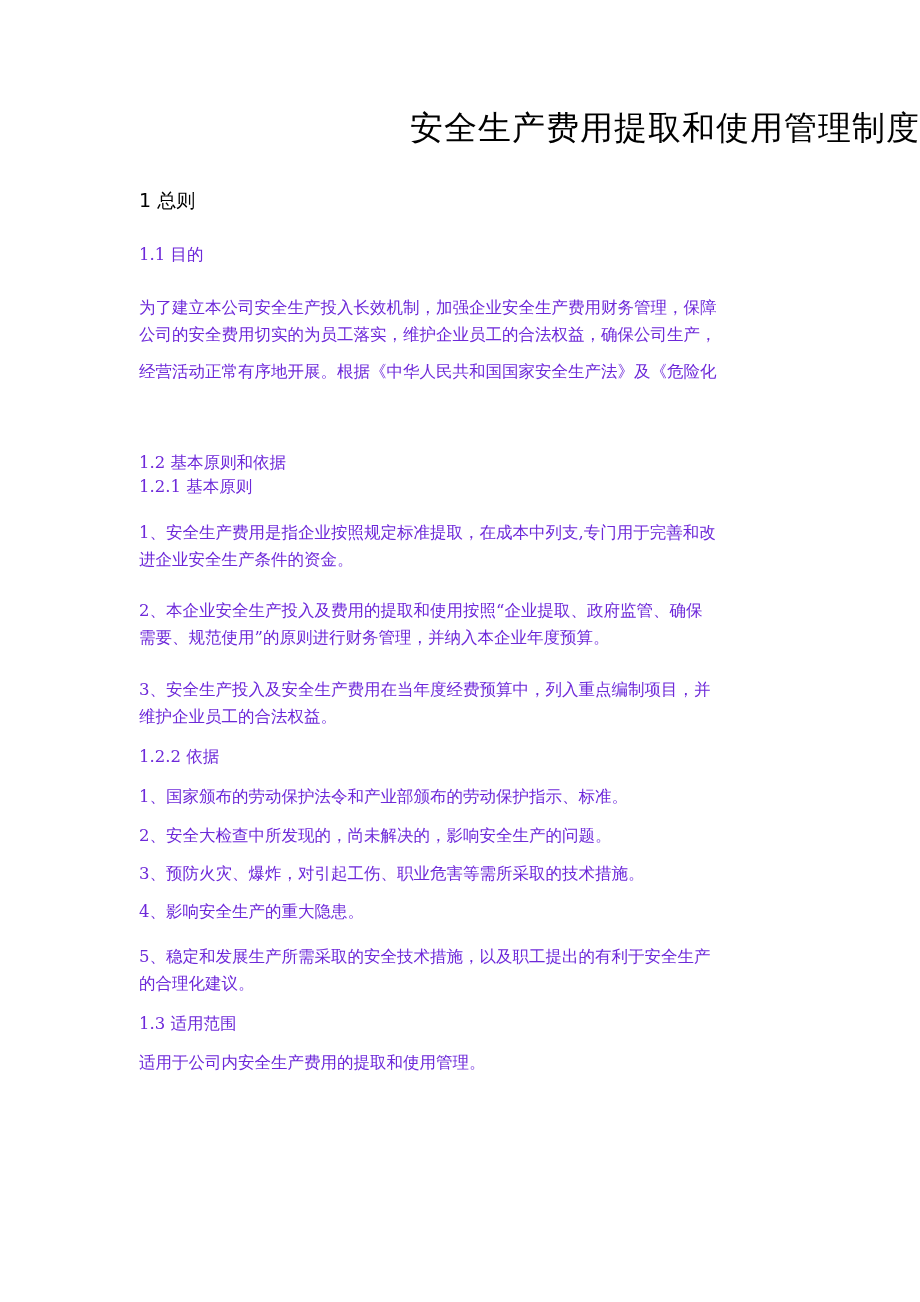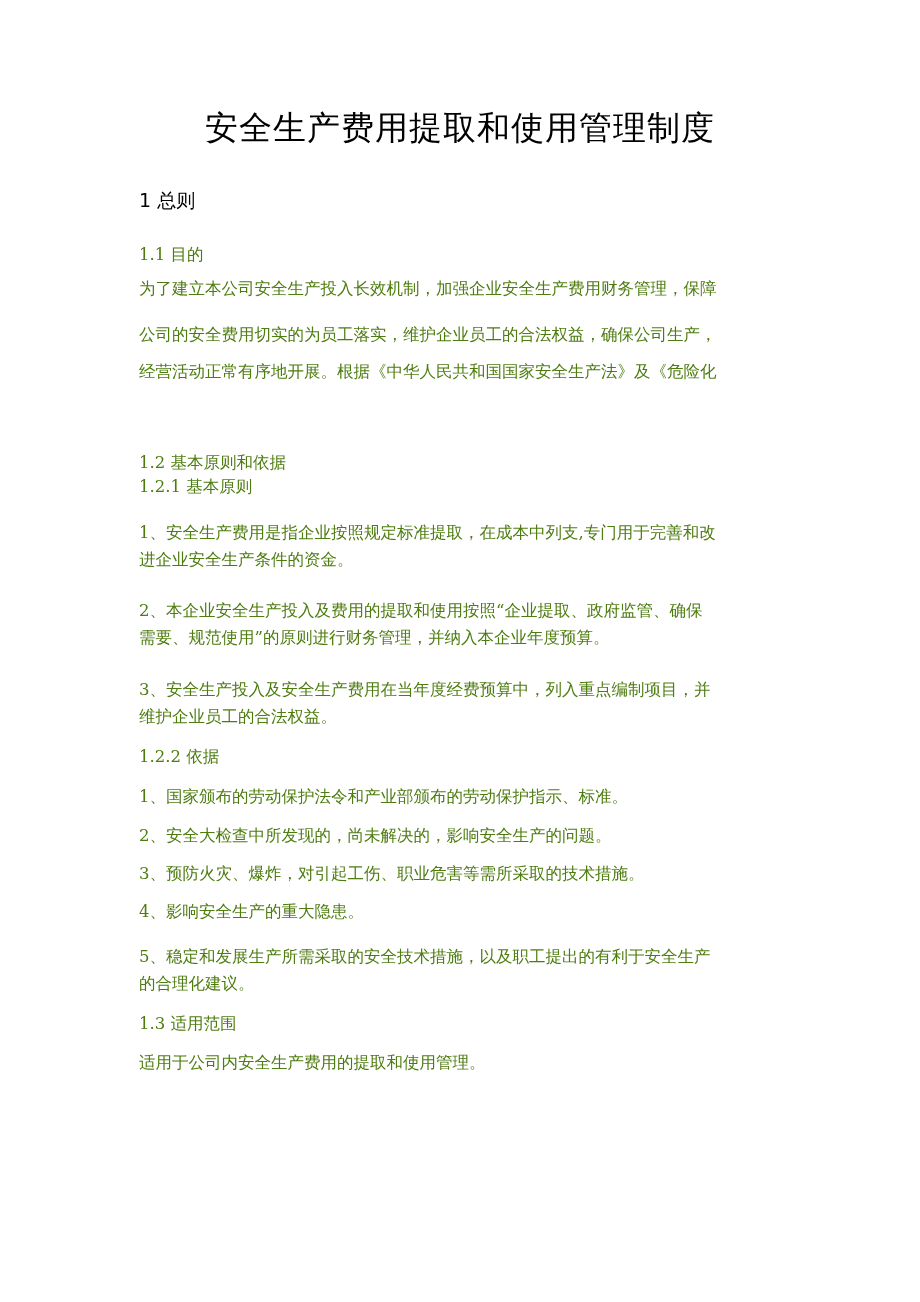--- a/index.html
+++ b/index.html
@@ -1,34 +1,34 @@
 <!DOCTYPE html>
 <html><head>
   <meta charset="utf-8">
   <style>
     html, body { margin: 0; padding: 0; background: #ffffff; }
     body { width: 920px; height: 1302px; position: relative; overflow: hidden;
            font-family: "DejaVu Serif", "Liberation Serif", serif; color: #111; }
     .page { position: absolute; left: 0; top: 0; width: 920px; height: 1302px; }
-    .title { position: absolute; left: 0; width: 920px; top: 106px; text-align: center;
+    .title { position: absolute; left: 0; width: 920px; top: 106px; text-align: right;
              font-family: "DejaVu Sans", "Liberation Sans", sans-serif; font-size: 33px;
              letter-spacing: 1px; color: #000; }
     .h1 { position: absolute; left: 139px; top: 188px; font-size: 19px;
           font-family: "DejaVu Sans", "Liberation Sans", sans-serif; color: #000000; }
-    .line { position: absolute; left: 139px; font-size: 16.5px; white-space: nowrap; color: #4d7c0f; }
+    .line { position: absolute; left: 139px; font-size: 16.5px; white-space: nowrap; color: #6d28d9; }
   </style>
 </head>
 <body>
 
 <div class="page">
   <div class="title">安全生产费用提取和使用管理制度</div>
   <div class="h1">1 总则</div>
 
   <div class="line" style="top:244px">1.1 目的</div>
-  <div class="line" style="top:278px">为了建立本公司安全生产投入长效机制，加强企业安全生产费用财务管理，保障</div>
+  <div class="line" style="top:297px">为了建立本公司安全生产投入长效机制，加强企业安全生产费用财务管理，保障</div>
   <div class="line" style="top:324px">公司的安全费用切实的为员工落实，维护企业员工的合法权益，确保公司生产，</div>
   <div class="line" style="top:361px">经营活动正常有序地开展。根据《中华人民共和国国家安全生产法》及《危险化</div>
 
   <div class="line" style="top:452px">1.2 基本原则和依据</div>
   <div class="line" style="top:476px">1.2.1 基本原则</div>
 
   <div class="line" style="top:522px">1、安全生产费用是指企业按照规定标准提取，在成本中列支,专门用于完善和改</div>
   <div class="line" style="top:549px">进企业安全生产条件的资金。</div>
 
   <div class="line" style="top:600px">2、本企业安全生产投入及费用的提取和使用按照“企业提取、政府监管、确保</div>

